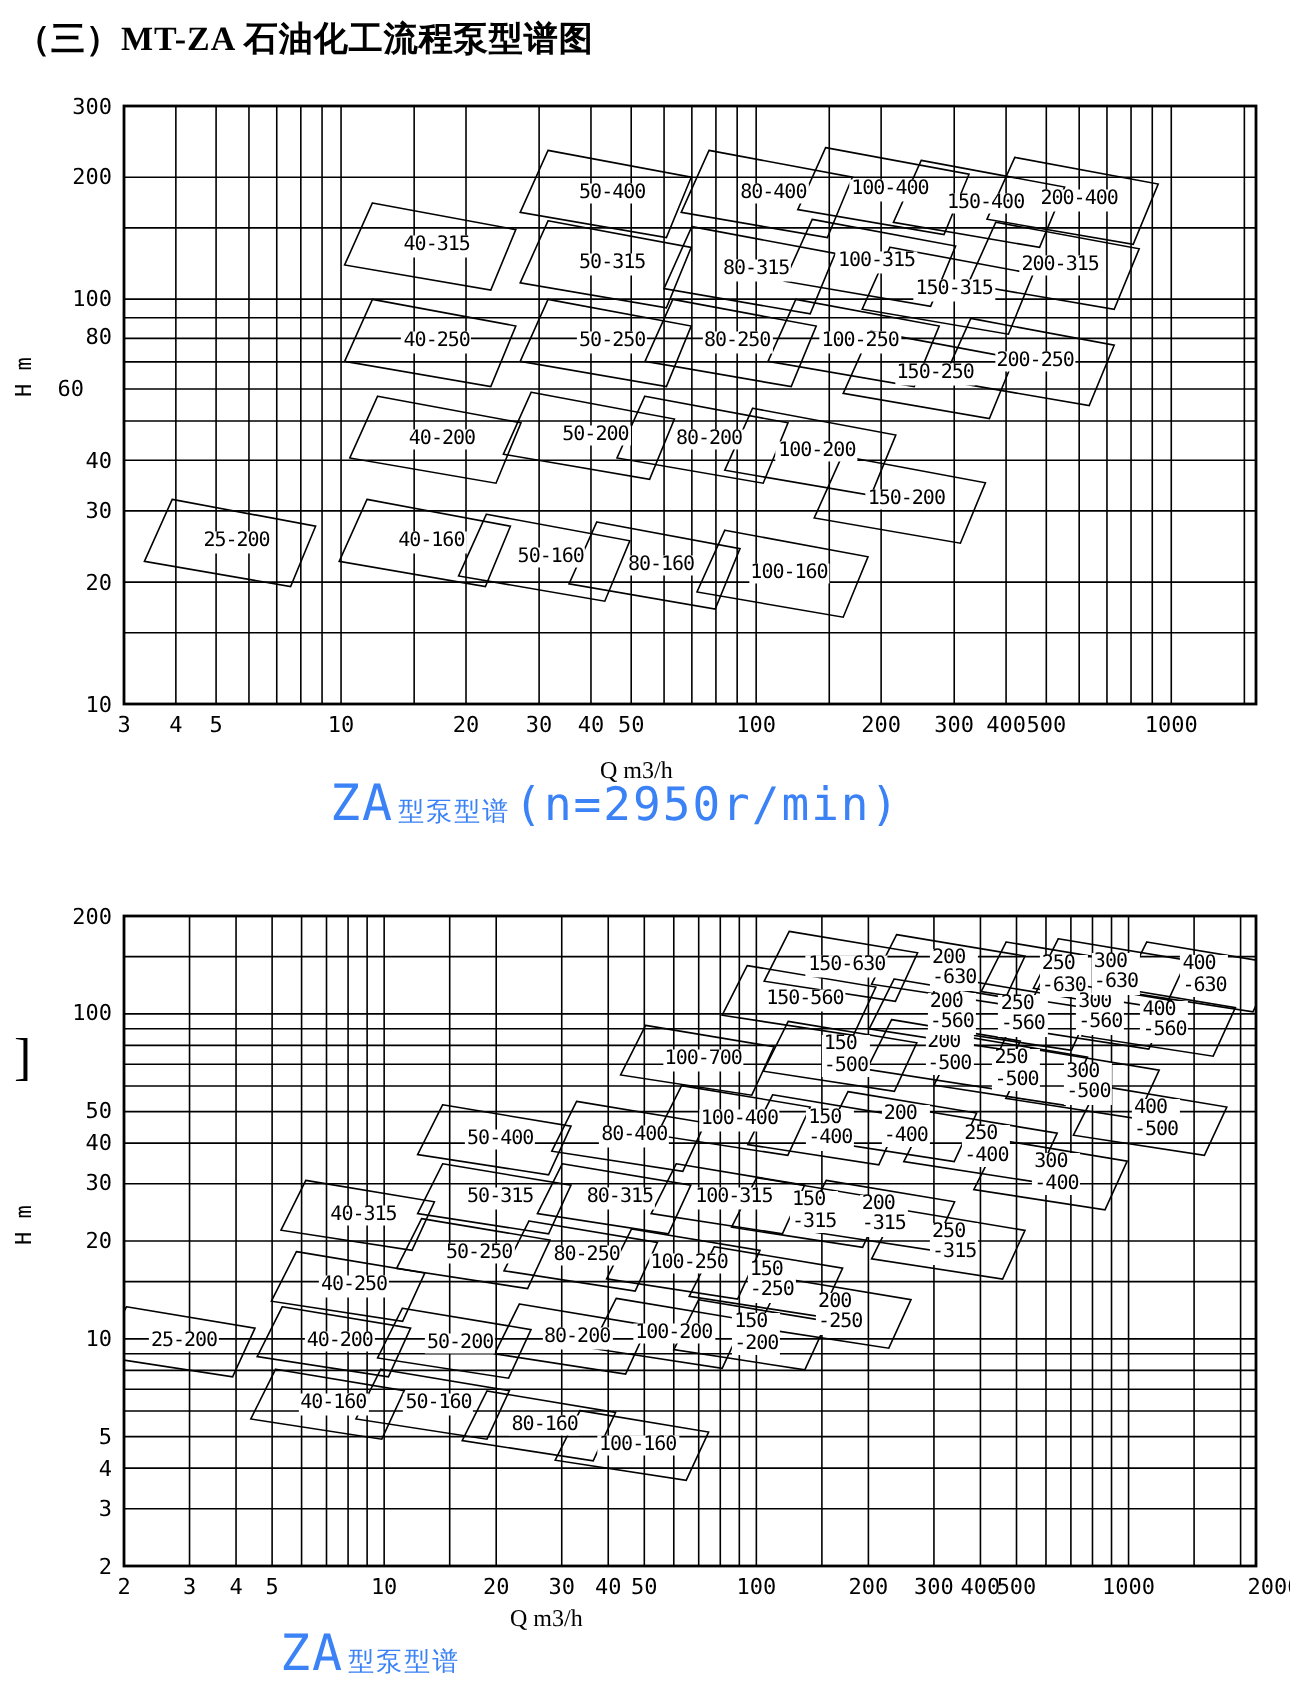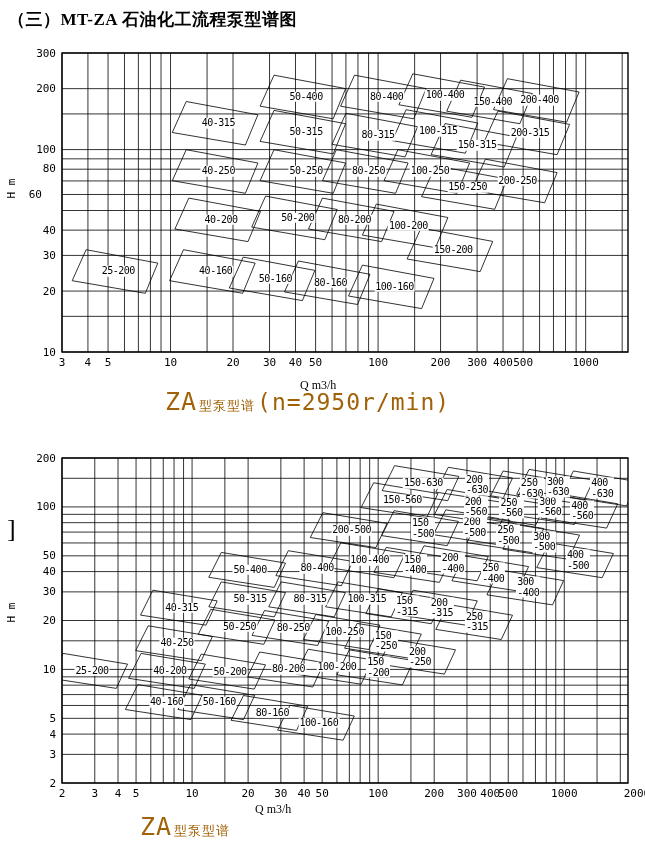--- a/index.html
+++ b/index.html
@@ -8,21 +8,21 @@
   #doc-title{position:absolute;left:8px;top:8px;font-family:"Liberation Serif", serif;
              font-weight:700;font-size:17px;letter-spacing:.5px;white-space:nowrap;}
   #charts-svg{position:absolute;left:0;top:0;}
   .ticklabel{position:absolute;font-size:11px;line-height:11px;white-space:nowrap;}
   .ytick{text-align:right;width:26px;}
   .xtick{text-align:center;width:34px;}
   .region-label{position:absolute;transform:translate(-50%,-50%);font-size:10px;line-height:10.5px;
                 letter-spacing:-0.5px;background:#fff;padding:0 1px;white-space:pre;text-align:left;z-index:3;}
   .axis-q{position:absolute;font-size:12px;letter-spacing:0;white-space:nowrap;z-index:4;font-family:Liberation Serif, serif;}
   .axis-h{position:absolute;font-size:11px;transform:rotate(-90deg);transform-origin:center;white-space:pre;z-index:4;}
-  .caption{position:absolute;display:flex;align-items:baseline;gap:2px;white-space:nowrap;z-index:4;color:#a16207;}
+  .caption{position:absolute;display:flex;align-items:baseline;gap:2px;white-space:nowrap;z-index:4;color:#3b82f6;}
   .caption .big{font-size:25px;font-weight:400;letter-spacing:1px;}
   .caption .small{font-size:13px;font-family:"Liberation Sans",sans-serif;letter-spacing:1px;}
   .caption .speed{font-size:23px;font-weight:400;letter-spacing:1px;}
   #stray-bracket{position:absolute;left:7px;top:514px;font-size:26px;font-family:"Liberation Serif",serif;}
 </style>
 </head>
 <body>
 
 <div id="page">
   <div id="doc-title">（三）MT-ZA 石油化工流程泵型谱图</div>
@@ -305,21 +305,21 @@
       <div class="region-label" style="left: 272.354px; top: 712.903px;">80-160</div>
       <div class="region-label" style="left: 288.572px; top: 669.417px;">80-200</div>
       <div class="region-label" style="left: 293.328px; top: 627.936px;">80-250</div>
       <div class="region-label" style="left: 309.965px; top: 599.321px;">80-315</div>
       <div class="region-label" style="left: 317.154px; top: 568.139px;">80-400</div>
       <div class="region-label" style="left: 318.856px; top: 722.701px;">100-160</div>
       <div class="region-label" style="left: 336.891px; top: 666.649px;">100-200</div>
       <div class="region-label" style="left: 344.594px; top: 631.969px;">100-250</div>
       <div class="region-label" style="left: 366.921px; top: 599.321px;">100-315</div>
       <div class="region-label" style="left: 369.661px; top: 560.201px;">100-400</div>
-      <div class="region-label" style="left: 351.626px; top: 530.101px;">200-500</div>
+      <div class="region-label" style="left: 351.626px; top: 530.101px;">100-700</div>
       <div class="region-label" style="left: 378.177px; top: 667.331px;">150
 -200</div>
       <div class="region-label" style="left: 385.88px; top: 640.803px;">150
 -250</div>
       <div class="region-label" style="left: 407.084px; top: 606.178px;">150
 -315</div>
       <div class="region-label" style="left: 415.146px; top: 564.856px;">150
 -400</div>
       <div class="region-label" style="left: 422.943px; top: 528.167px;">150
 -500</div>

